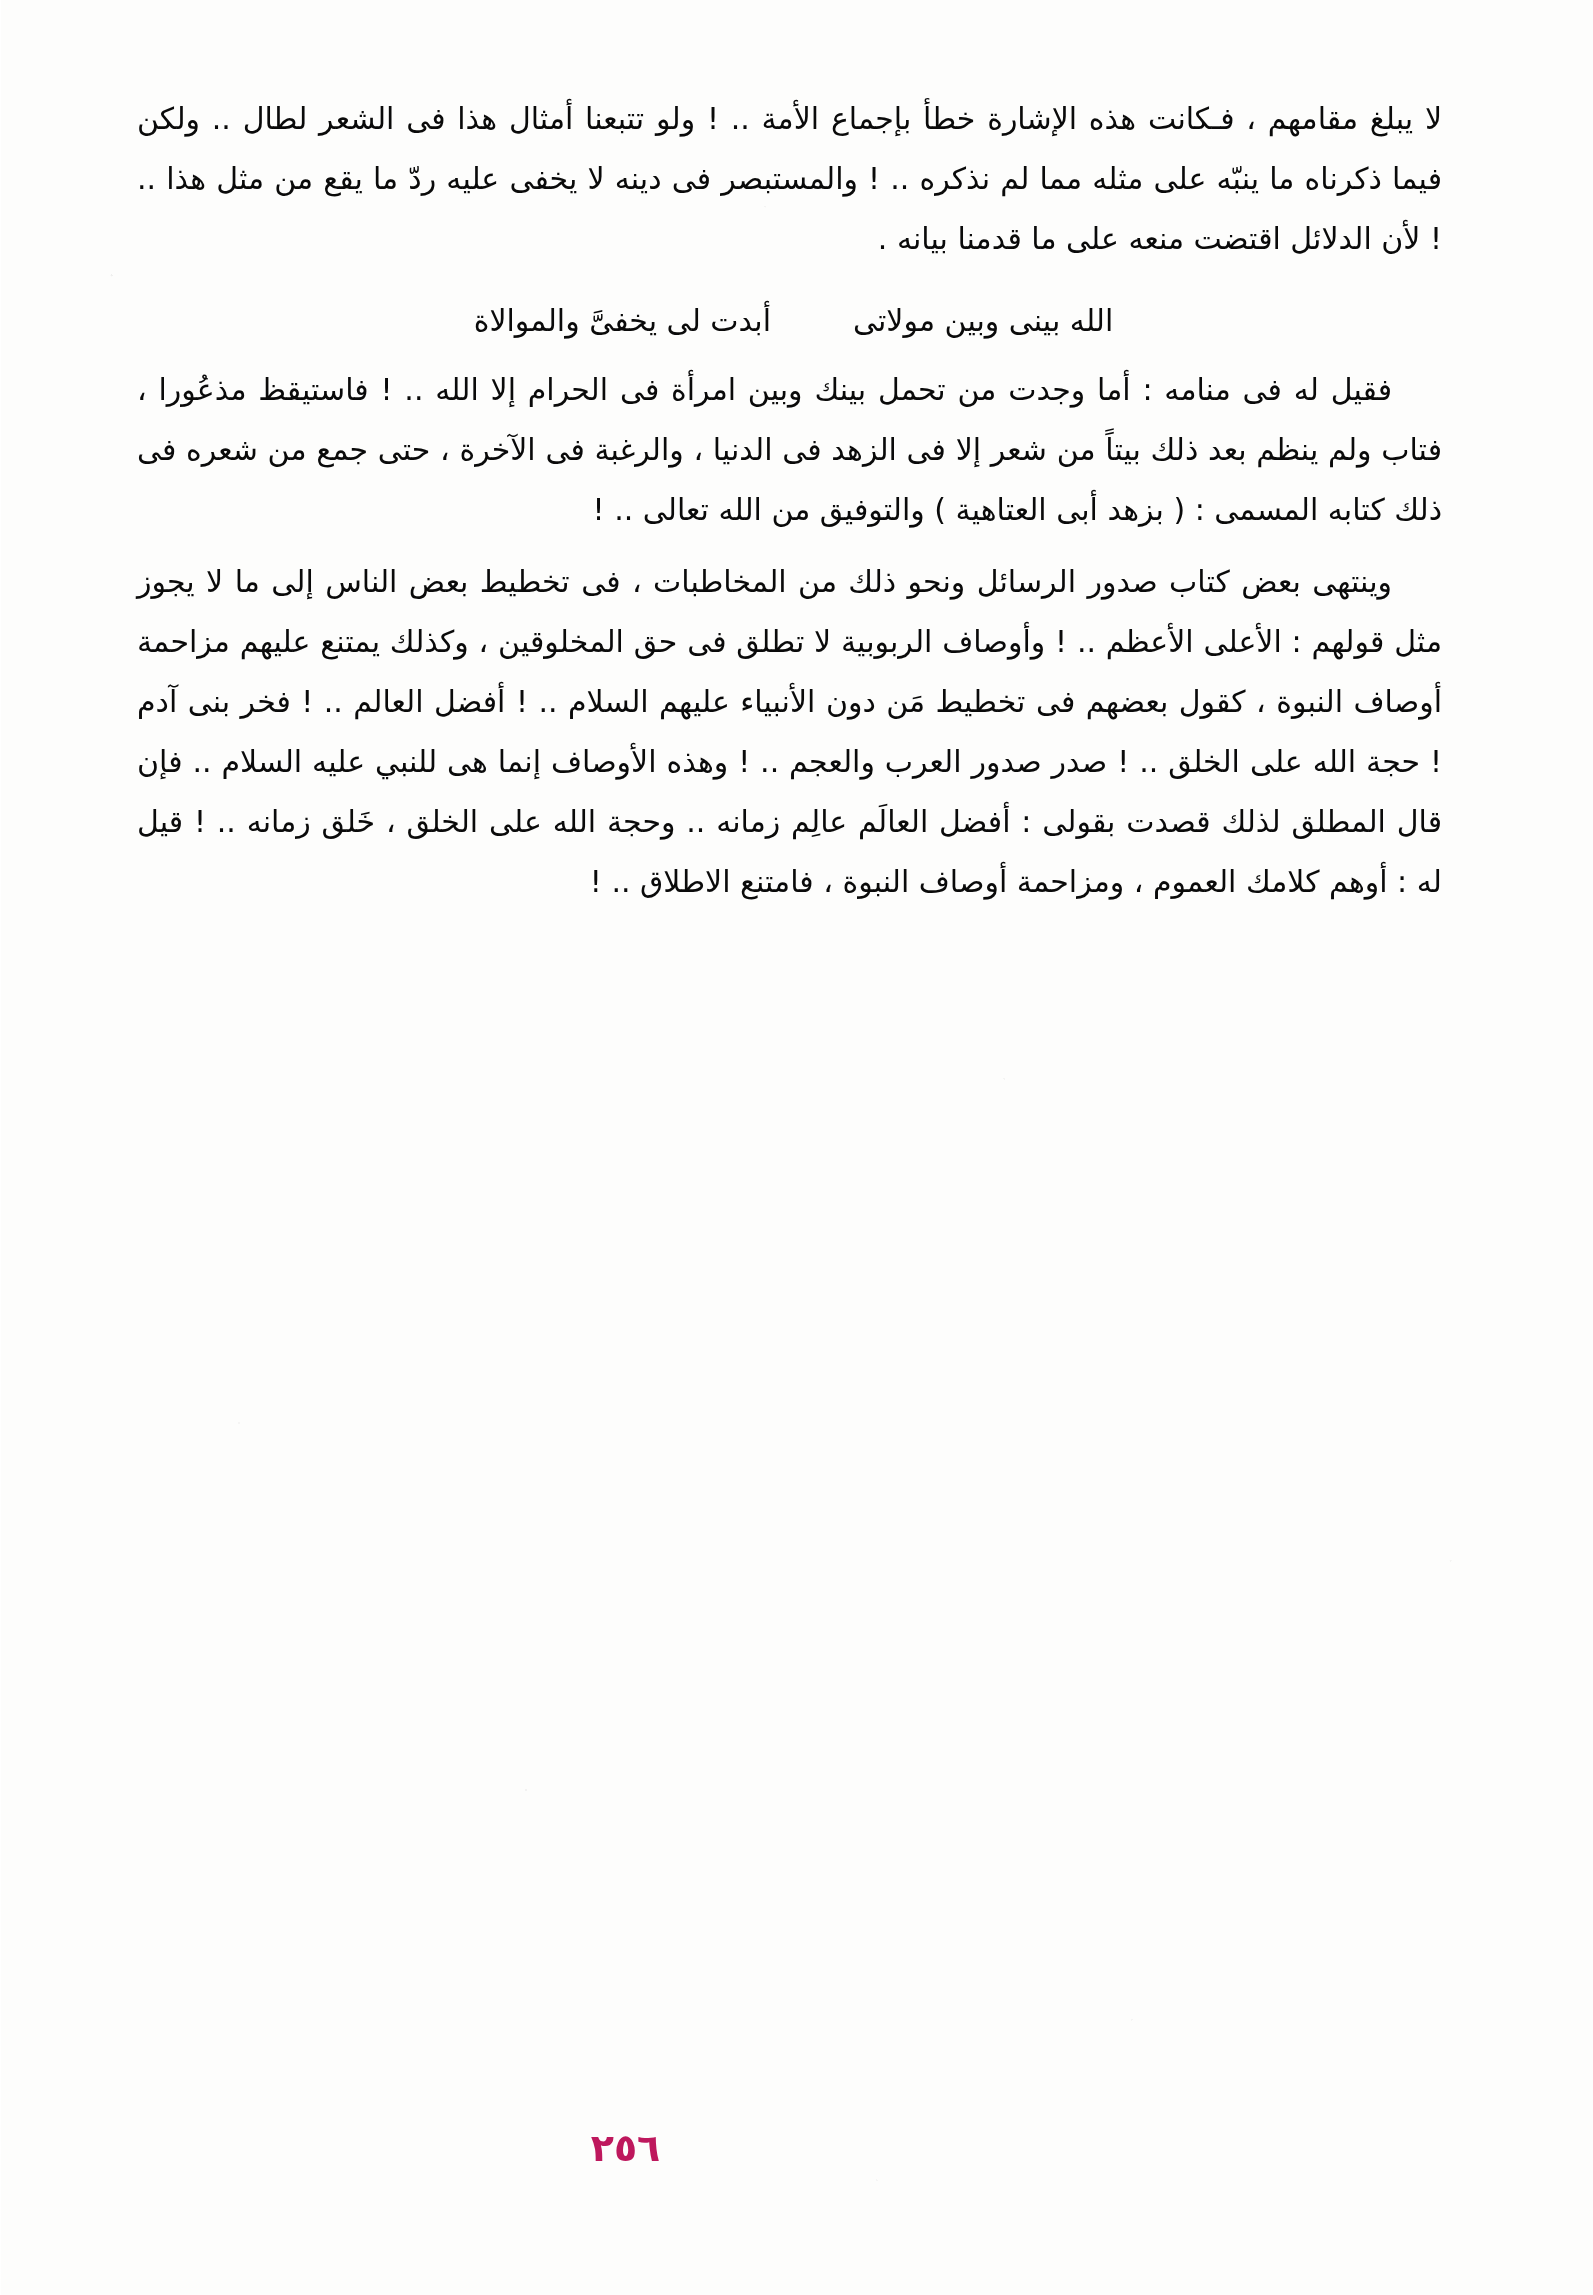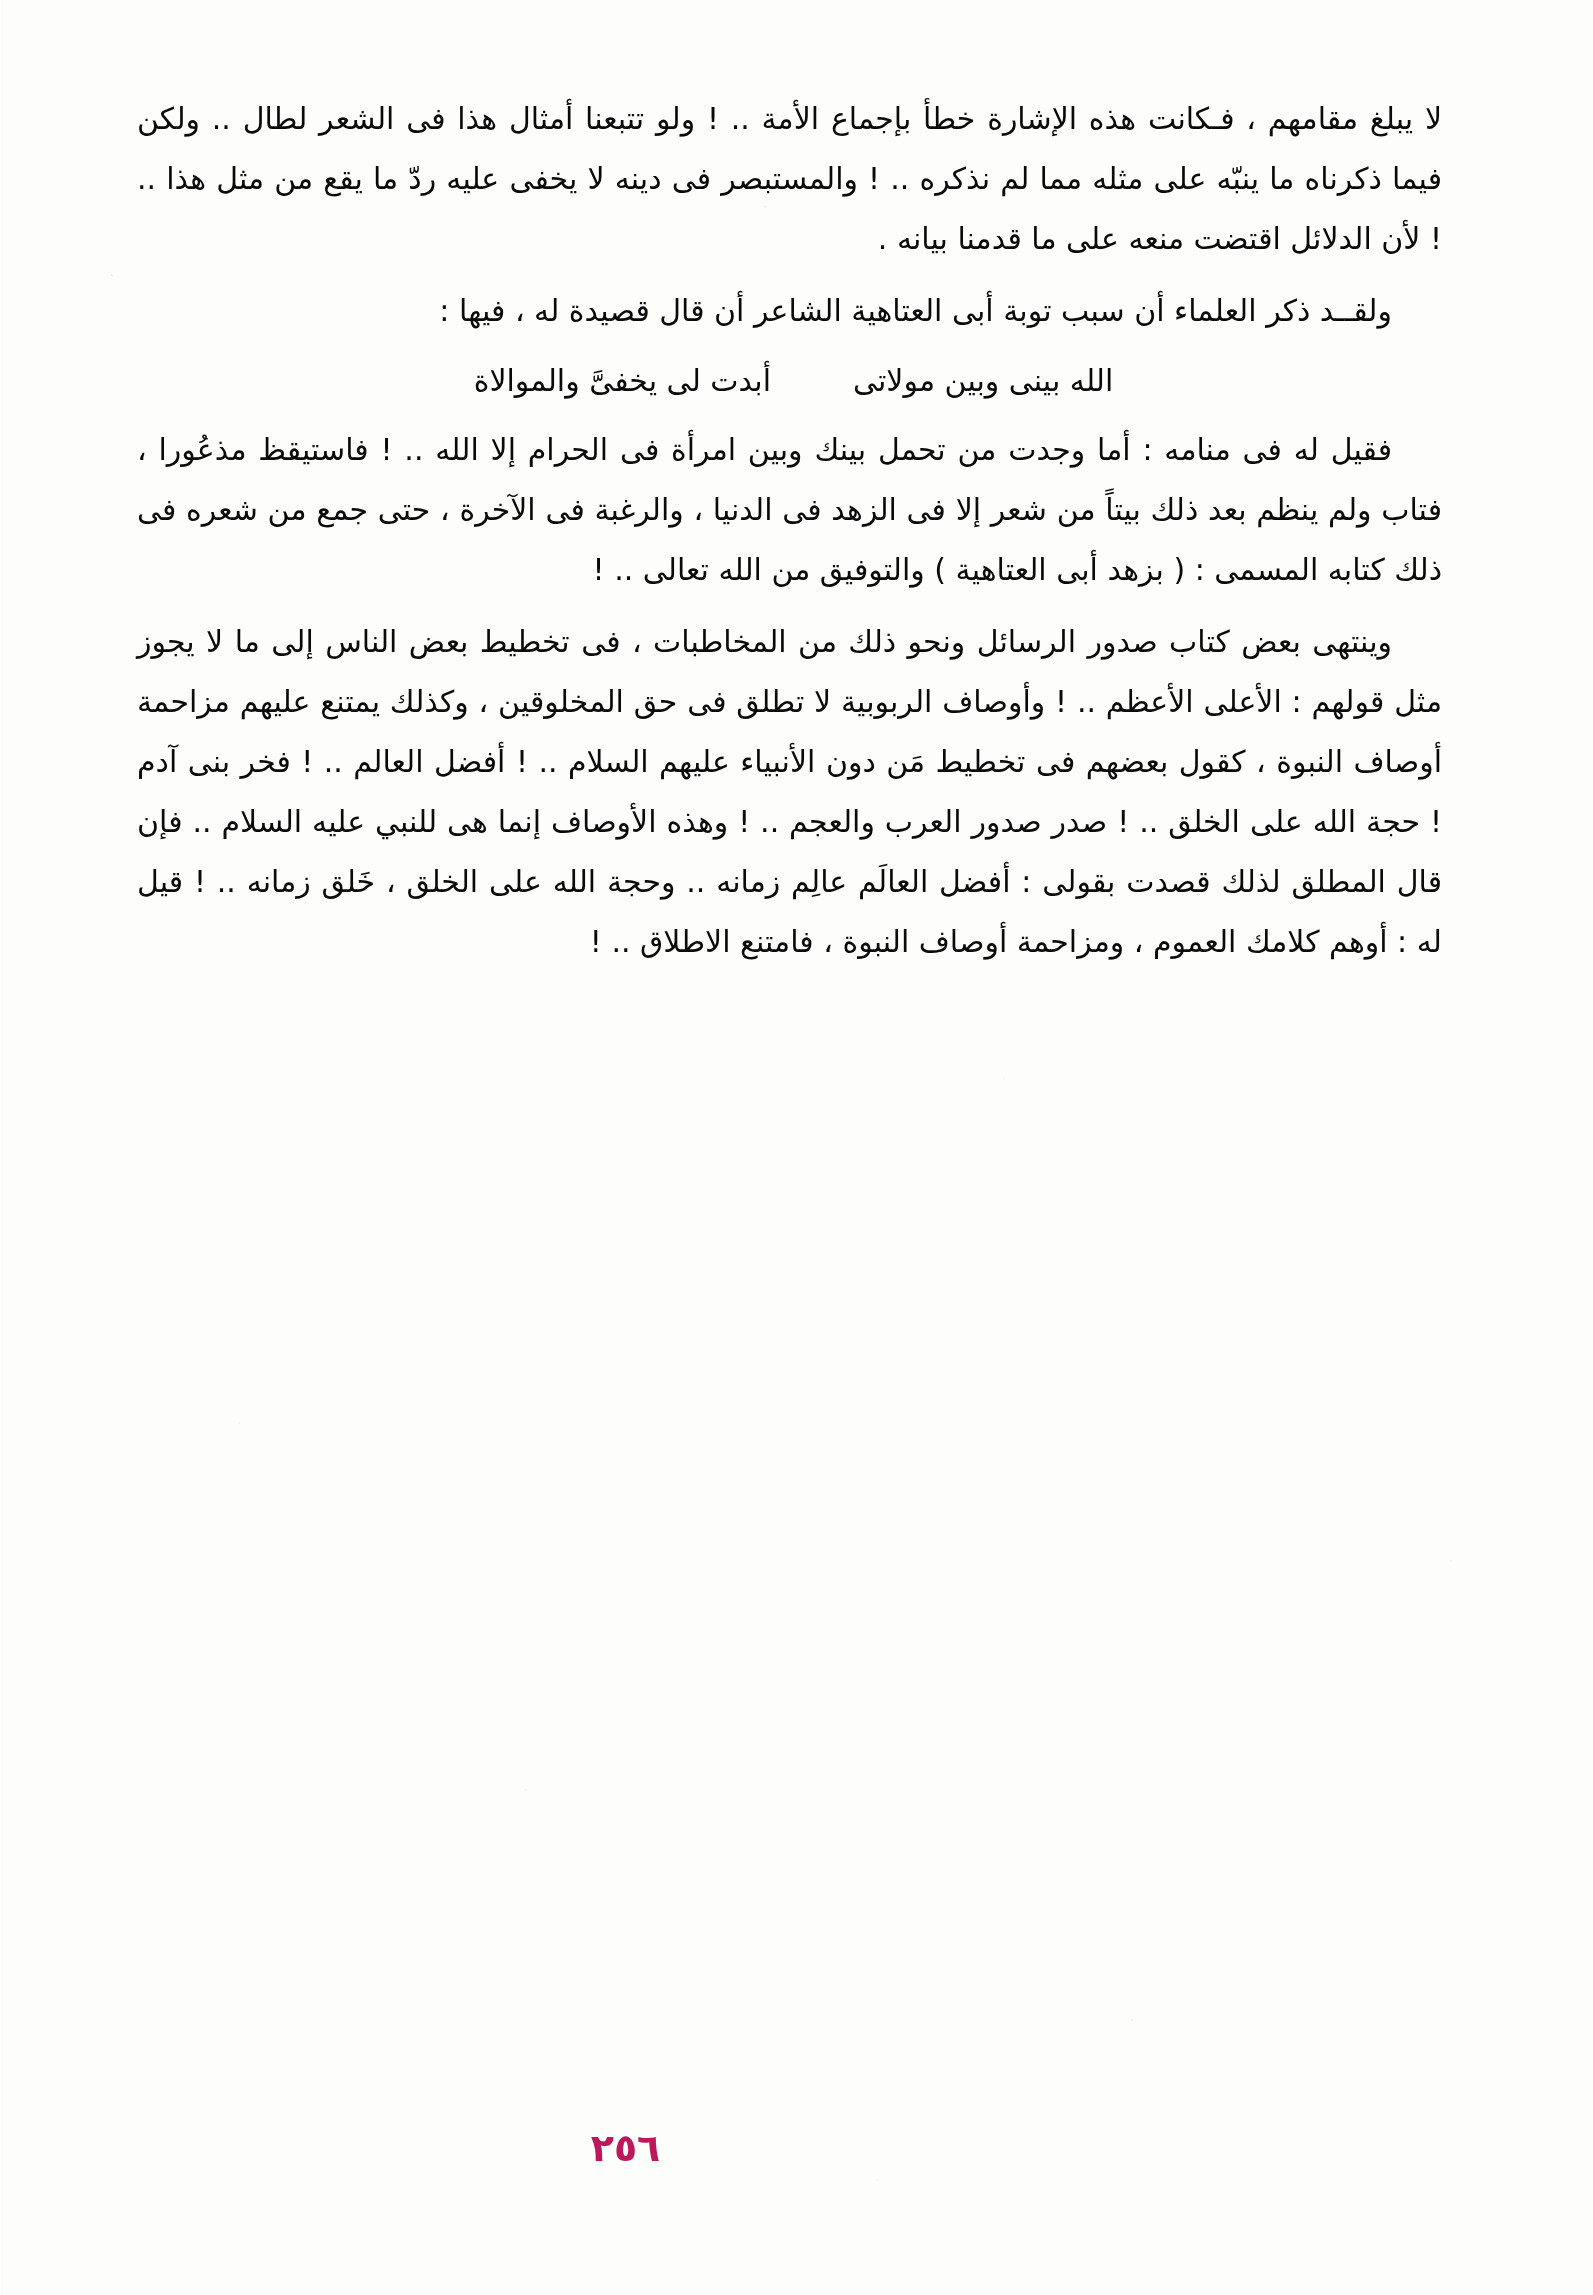--- a/index.html
+++ b/index.html
@@ -96,21 +96,20 @@
 <body>
 
 <div id="page">
 
   <div id="text-block">
 
     <p class="para last-right">لا يبلغ مقامهم ، فـكانت هذه الإشارة خطأ بإجماع الأمة .. ! ولو تتبعنا أمثال هذا فى الشعر لطال .. ولكن فيما ذكرناه ما ينبّه على مثله مما لم نذكره .. ! والمستبصر فى دينه لا يخفى عليه ردّ ما يقع من مثل هذا .. ! لأن الدلائل اقتضت منعه على ما قدمنا بيانه .</p>
 
     <div class="spacer-sm"></div>
 
-    <p class="para indent last-right">ولقــد ذكر العلماء أن سبب توبة أبى العتاهية الشاعر أن قال قصيدة له ، فيها :</p>
 
     <div class="verse">
       <span class="hemistich">الله بينى وبين مولاتى</span>
       <span class="hemistich">أبدت لى يخفىَّ والموالاة</span>
     </div>
 
     <p class="para indent last-right">فقيل له فى منامه : أما وجدت من تحمل بينك وبين امرأة فى الحرام إلا الله .. ! فاستيقظ مذعُورا ، فتاب ولم ينظم بعد ذلك بيتاً من شعر إلا فى الزهد فى الدنيا ، والرغبة فى الآخرة ، حتى جمع من شعره فى ذلك كتابه المسمى : ( بزهد أبى العتاهية ) والتوفيق من الله تعالى .. !</p>
 
     <div class="spacer-sm"></div>
 

